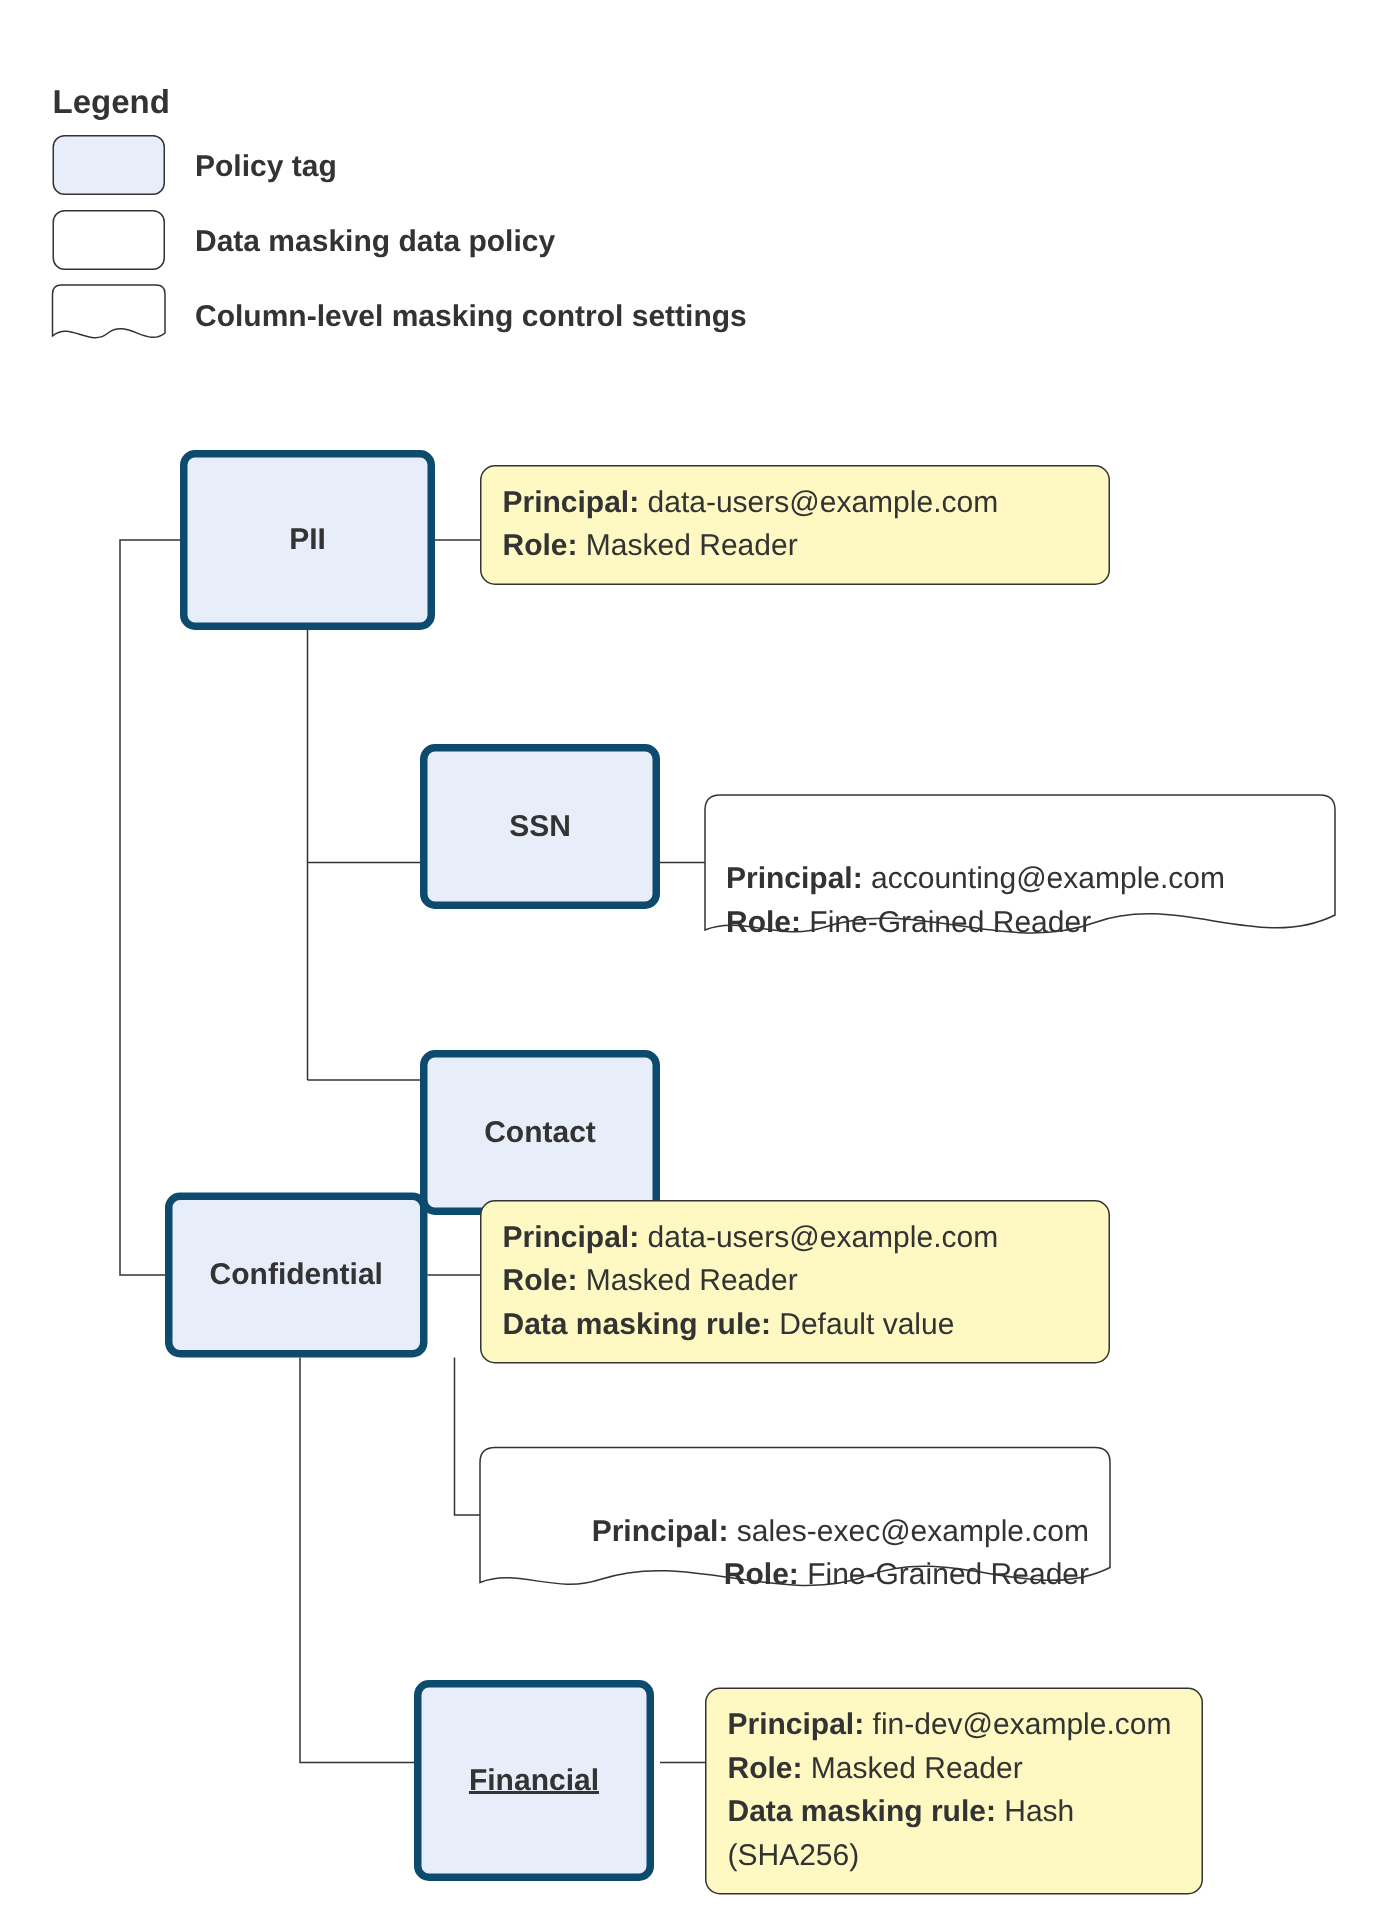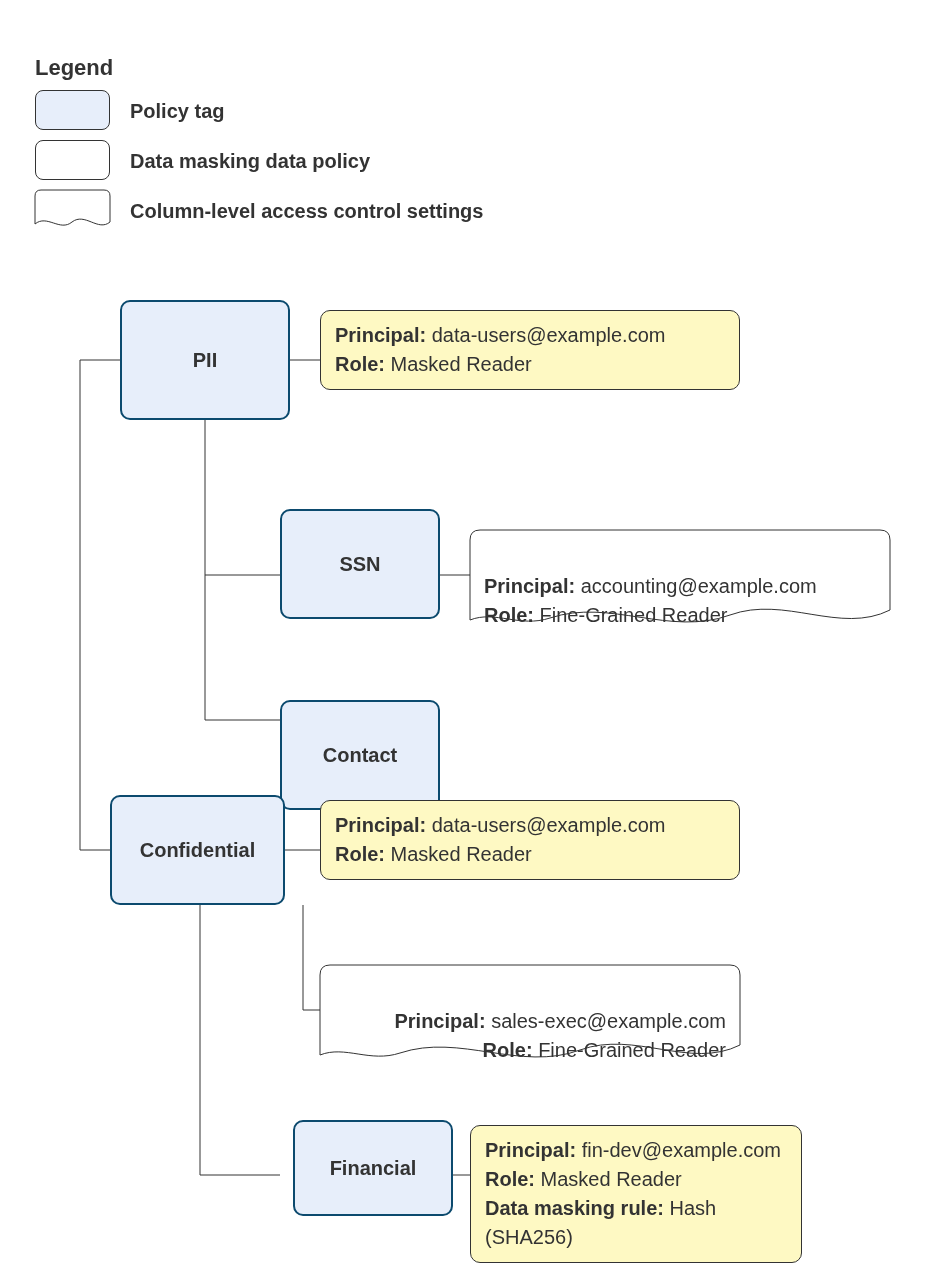--- a/index.html
+++ b/index.html
@@ -11,21 +11,21 @@
   }
   .canvas {
     position: relative;
     width: 930px;
     height: 1280px;
   }
   
   .policy-tag {
     position: absolute;
     background: #e7eefa;
-    border: 2px solid #0c4a6e;
+    border: 5px solid #0c4a6e;
     border-radius: 10px;
     display: flex;
     align-items: center;
     justify-content: center;
     font-weight: bold;
     font-size: 20px;
     box-sizing: border-box;
   }
   .policy-box {
     position: absolute;
@@ -91,21 +91,21 @@
   <div class="legend-label" style="left:130px; top:100px;">Policy tag</div>
 
   <div class="legend-swatch legend-data-policy" style="left:35px; top:140px; width:75px; height:40px;"></div>
   <div class="legend-label" style="left:130px; top:150px;">Data masking data policy</div>
 
   <svg class="wavy-box" style="left:35px; top:190px;" width="75" height="45">
     <path d="M6,0 H69 Q75,0 75,6 V32
              C63,42 50,22 37,32 C25,42 12,24 0,34
              V6 Q0,0 6,0 Z" fill="#ffffff" stroke="#333" stroke-width="1"></path>
   </svg>
-  <div class="legend-label" style="left:130px; top:200px;">Column-level access control settings</div>
+  <div class="legend-label" style="left:130px; top:200px;">Column-level masking control settings</div>
 
   <svg class="connectors">
     <g stroke="#333" stroke-width="1" fill="none">
 
       <path d="M120 360 H80 V850 H110"></path>
 
       <path d="M290 360 H320"></path>
 
       <path d="M205 420 V720"></path>
 
@@ -127,21 +127,21 @@
 
   <div class="policy-tag" style="left:120px; top:300px; width:170px; height:120px;">
     <span>PII</span>
   </div>
 
   <div class="policy-box" style="left:320px; top:310px; width:420px;">
     <div><b>Principal:</b> <span>data-users@example.com</span></div>
     <div><b>Role:</b> <span>Masked Reader</span></div>
   </div>
 
-  <div class="policy-tag" style="left:280px; top:509px; width:160px; height:110px;text-align:right;">
+  <div class="policy-tag" style="left:280px; top:496px; width:160px; height:110px;text-align:right;">
     <span>SSN</span>
   </div>
 
   <svg class="wavy-box" style="left:470px; top:530px;" width="420" height="110">
     <path d="M10,0 H410 Q420,0 420,10 V80
              C370,105 315,65 260,85 C200,107 140,68 80,88 C50,98 25,80 0,90
              V10 Q0,0 10,0 Z" fill="#ffffff" stroke="#333" stroke-width="1"></path>
   </svg>
   <div class="wavy-inner" style="left:470px; top:530px; width:420px;">
     <div><b>Principal:</b> <span>accounting@example.com</span></div>
@@ -152,33 +152,34 @@
     <span>Contact</span>
   </div>
 
   <div class="policy-tag" style="left:110px; top:795px; width:175px; height:110px;">
     <span>Confidential</span>
   </div>
 
   <div class="policy-box" style="left:320px; top:800px; width:420px;">
     <div><b>Principal:</b> <span>data-users@example.com</span></div>
     <div><b>Role:</b> <span>Masked Reader</span></div>
+    <div><b>Data masking rule:</b> <span>Default value</span></div>
   </div>
 
   <svg class="wavy-box" style="left:320px; top:965px;" width="420" height="110">
     <path d="M10,0 H410 Q420,0 420,10 V80
              C370,105 315,65 260,85 C200,107 140,68 80,88 C50,98 25,80 0,90
              V10 Q0,0 10,0 Z" fill="#ffffff" stroke="#333" stroke-width="1"></path>
   </svg>
   <div class="wavy-inner" style="left:320px; top:965px; width:420px;text-align:right;">
     <div><b>Principal:</b> <span>sales-exec@example.com</span></div>
     <div><b>Role:</b> <span>Fine-Grained Reader</span></div>
   </div>
 
-  <div class="policy-tag" style="left:293px; top:1120px; width:160px; height:96px;">
+  <div class="policy-tag" style="left:276px; top:1120px; width:160px; height:134px;text-decoration:underline;">
     <span>Financial</span>
   </div>
 
   <div class="policy-box" style="left:470px; top:1125px; width:332px;">
     <div><b>Principal:</b> <span>fin-dev@example.com</span></div>
     <div><b>Role:</b> <span>Masked Reader</span></div>
     <div><b>Data masking rule:</b> <span>Hash (SHA256)</span></div>
   </div>
 
 </div>

